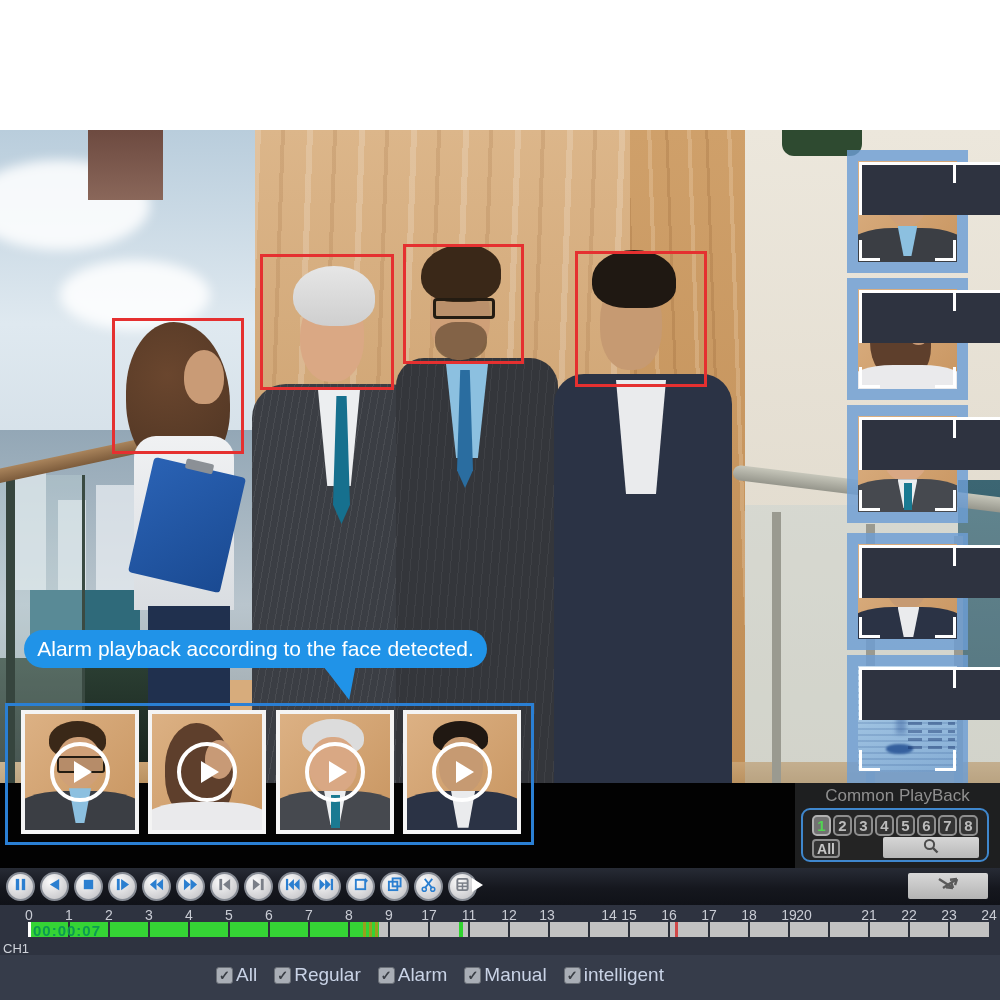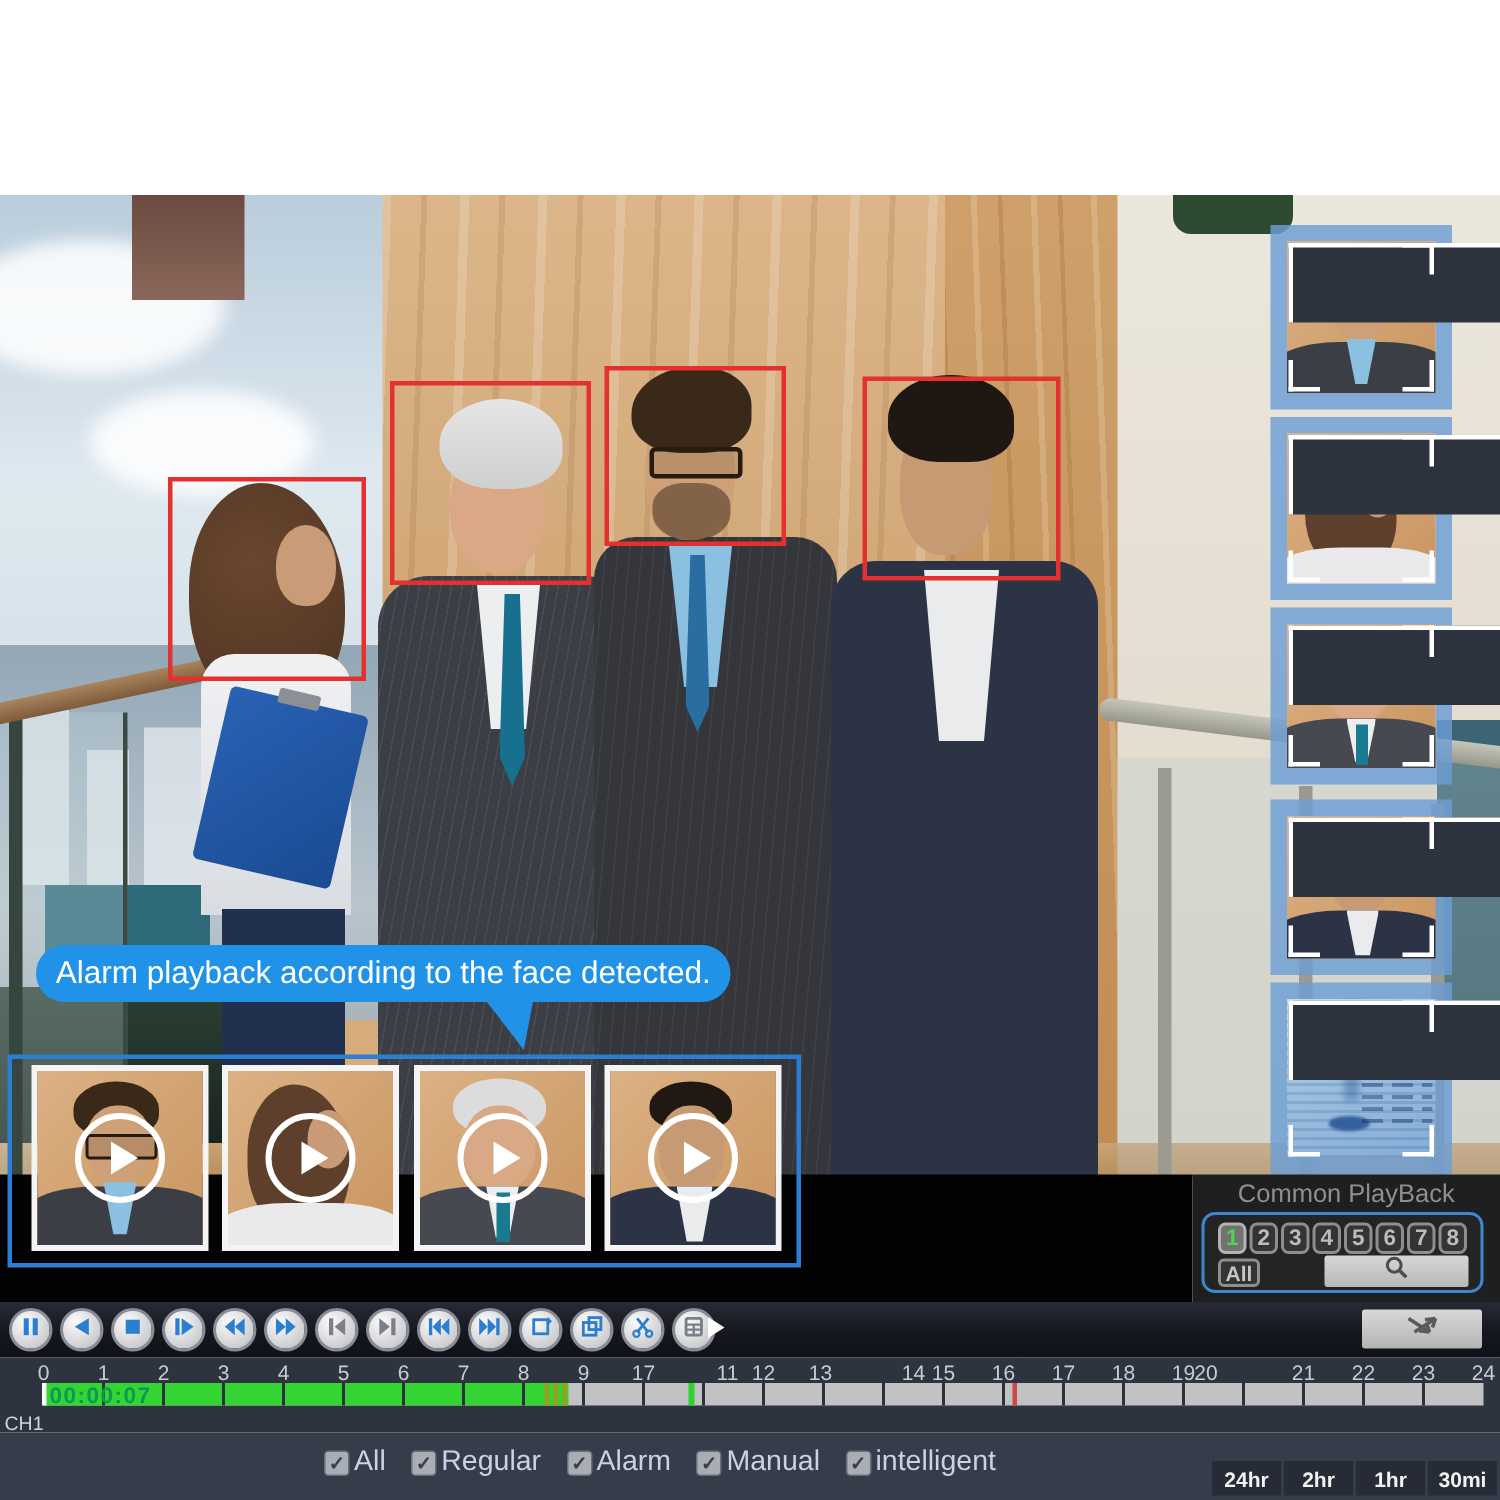--- a/index.html
+++ b/index.html
@@ -501,21 +501,21 @@
         <span class="hour" style="left: 54px;">1</span>
         <span class="hour" style="left: 94px;">2</span>
         <span class="hour" style="left: 134px;">3</span>
         <span class="hour" style="left: 174px;">4</span>
         <span class="hour" style="left: 214px;">5</span>
         <span class="hour" style="left: 254px;">6</span>
         <span class="hour" style="left: 294px;">7</span>
         <span class="hour" style="left: 334px;">8</span>
         <span class="hour" style="left: 374px;">9</span>
         <span class="hour" style="left: 414px;">17</span>
-        <span class="hour" style="left: 470px;">11</span>
+        <span class="hour" style="left: 454px;">11</span>
         <span class="hour" style="left: 494px;">12</span>
         <span class="hour" style="left: 532px;">13</span>
         <span class="hour" style="left: 594px;">14</span>
         <span class="hour" style="left: 614px;">15</span>
         <span class="hour" style="left: 654px;">16</span>
         <span class="hour" style="left: 694px;">17</span>
         <span class="hour" style="left: 734px;">18</span>
         <span class="hour" style="left: 774px;">19</span>
         <span class="hour" style="left: 789px;">20</span>
         <span class="hour" style="left: 854px;">21</span>
@@ -575,21 +575,15 @@
         </label>
         <label class="filter">
           <span class="cbx">✓</span>
           <span>Manual</span>
         </label>
         <label class="filter">
           <span class="cbx">✓</span>
           <span>intelligent</span>
         </label>
       </div>
-    <div class="ranges" id="ranges">
-        <div class="range-btn">24hr</div>
-        <div class="range-btn">2hr</div>
-        <div class="range-btn">1hr</div>
-        <div class="range-btn">30mi</div>
-      </div>
   </div>
 
 </div>
 
 </body></html>

